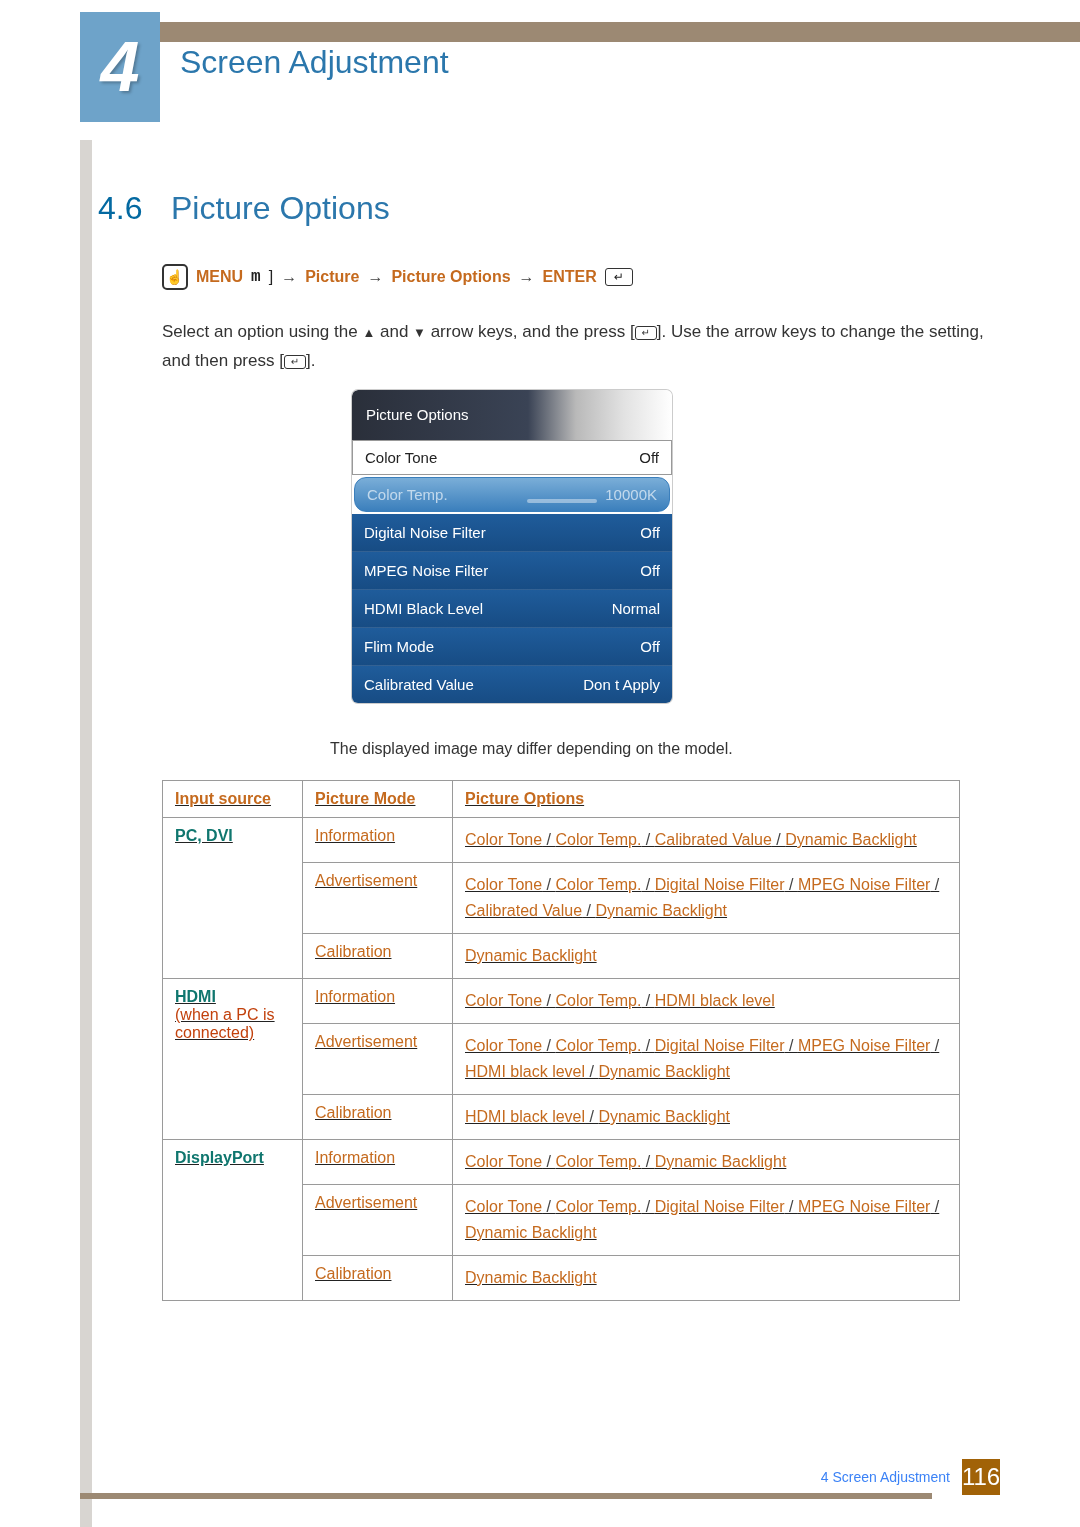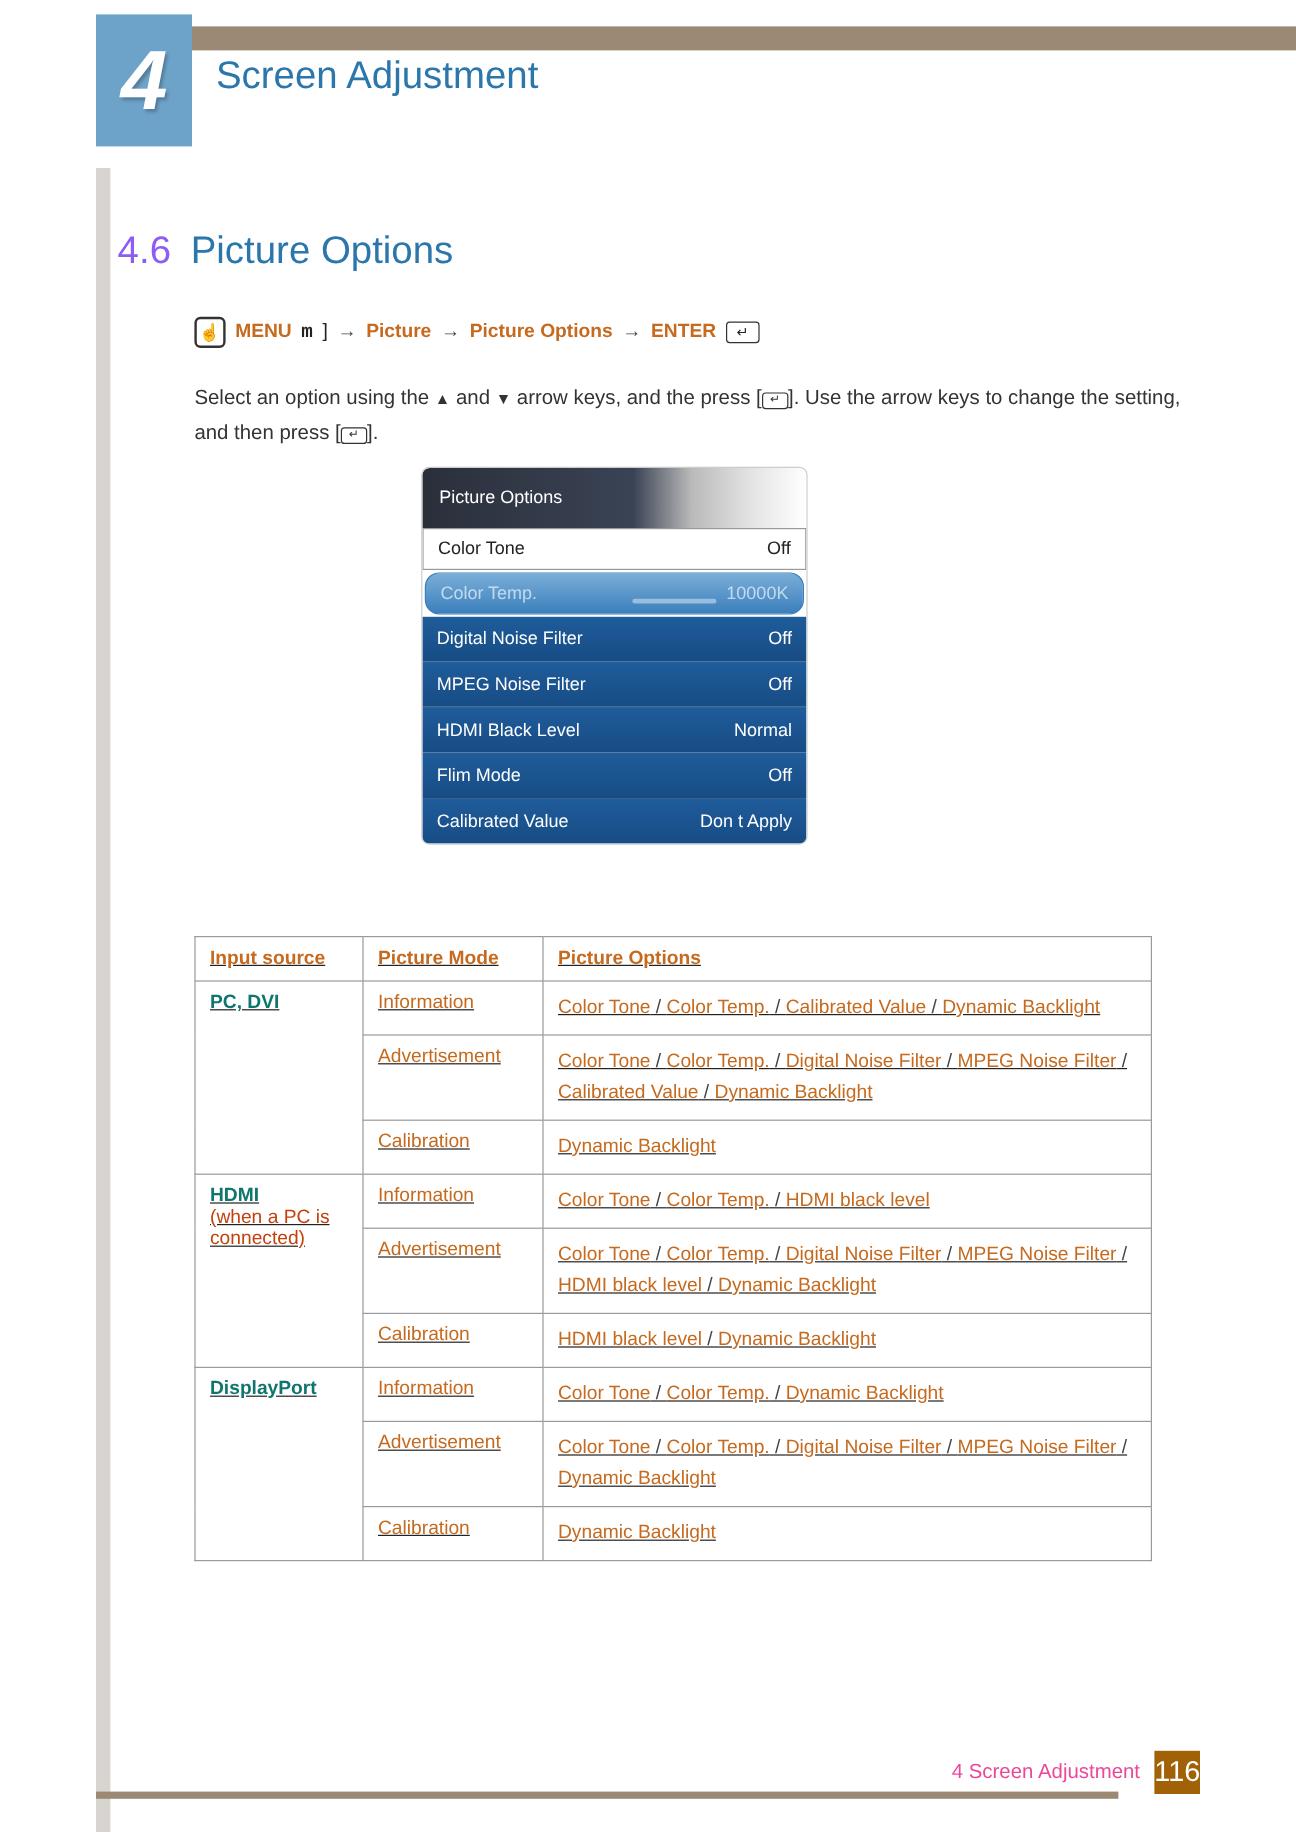--- a/index.html
+++ b/index.html
@@ -17,21 +17,21 @@
   }
   .chapter-title {
     position: absolute; left: 100px; top: 22px; font-size: 32px; color: #2b77ac;
   }
 
   
   .left-strip { position: absolute; left: 80px; top: 140px; bottom: 0; width: 12px; background: #d8d5d1; }
 
   
   .section { position: absolute; left: 98px; top: 190px; }
-  .sec-num { font-size: 32px; color: #8b5cf6; display: inline-block; margin-right: 12px; }
+  .sec-num { font-size: 32px; color: #0369a1; display: inline-block; margin-right: 24px; }
   .sec-title { font-size: 32px; color: #2b77ac; display: inline-block; }
 
   
   .navpath { position: absolute; left: 162px; top: 264px; display: flex; align-items: center; gap: 8px; font-size: 16px; }
   .navpath .menu { color: #c56a1e; font-weight: 700; }
   .navpath .crumb { color: #c56a1e; font-weight: 700; }
   .navpath .enter { color: #c56a1e; font-weight: 700; }
   .arrow { color: #444; font-weight: normal; }
   .icon-hand {
     display: inline-flex; width: 26px; height: 26px; border: 2px solid #333; border-radius: 5px;
@@ -78,21 +78,21 @@
   .tbl th { color: #c56a1e; font-weight: 700; }
   .tbl td.mode, .tbl td.opts { color: #c56a1e; }
   .tbl td.src .src-head { color: #0f766e; font-weight: 700; }
   .tbl td.src .src-sub { color: #c2410c; font-weight: 400; }
   .opts .sep { color: #444; }
   .tbl td.opts { line-height: 26px; }
 
   
   .footer { position: absolute; left: 80px; right: 80px; bottom: 32px; height: 36px; }
   .footer-bar { position: absolute; right: 0; top: 6px; height: 24px; display: flex; align-items: center; gap: 12px; }
-  .footer-title { color: #ec4899; font-size: 17px; }
+  .footer-title { color: #3b82f6; font-size: 14px; }
   .footer-pg { display: inline-flex; align-items: center; justify-content: center; background: #a16207; color: #fff; font-size: 24px; width: 38px; height: 36px; }
   .footer-brown-strip { position: absolute; left: 0; right: 68px; bottom: -4px; height: 6px; background: #9c8973; }
 </style>
 </head>
 <body>
 
 <div class="page">
 
   <div class="header-band">
     <div class="header-brown"></div>
@@ -157,20 +157,21 @@
           <span class="lbl">Flim Mode</span>
           <span class="val">Off</span>
         </div>
         <div class="osd-blue">
           <span class="lbl">Calibrated Value</span>
           <span class="val">Don t Apply</span>
         </div>
       </div>
   </div>
 
+  <div class="caption">The displayed image may differ depending on the model.</div>
 
   <table class="tbl">
     <thead>
       <tr>
         <th style="width:140px;">Input source</th>
         <th style="width:150px;">Picture Mode</th>
         <th>Picture Options</th>
       </tr>
     </thead>
     <tbody id="tbl-body">

